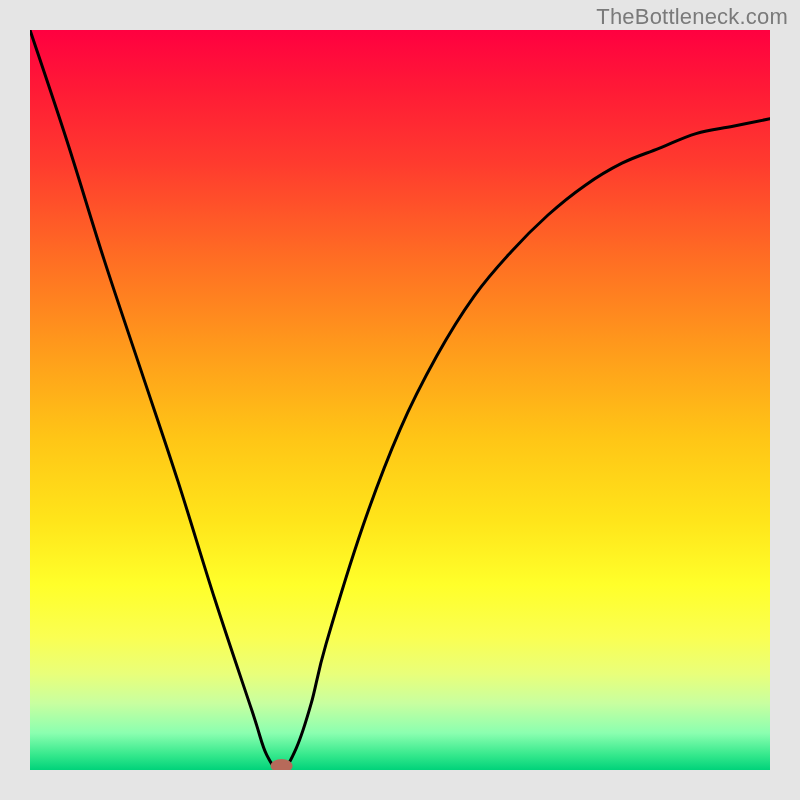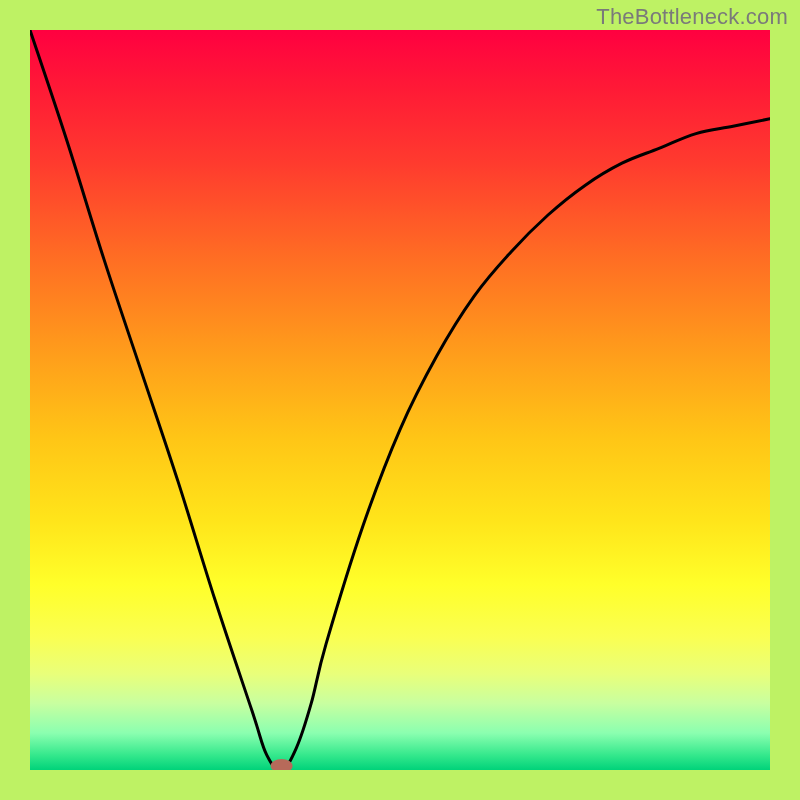--- a/index.html
+++ b/index.html
@@ -8,21 +8,21 @@
     width: 800px;
     height: 800px;
     overflow: hidden;
     background: #000;
     font-family: Arial, Helvetica, sans-serif;
   }
   .frame {
     position: relative;
     width: 800px;
     height: 800px;
-    background: #bef264;
+    background: #e5e5e5;
   }
   .plot-area {
     position: absolute;
     left: 30px;
     top: 30px;
     width: 740px;
     height: 740px;
     background: linear-gradient(
       to bottom,
       #ff0040 0%,

